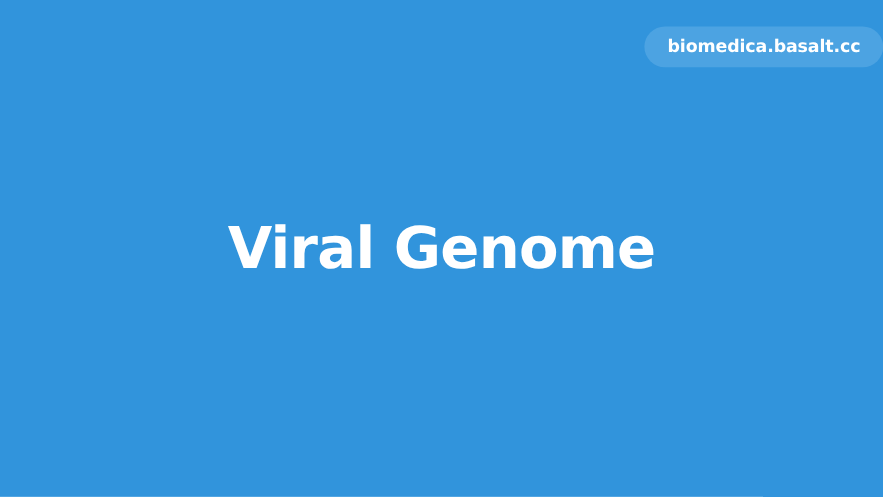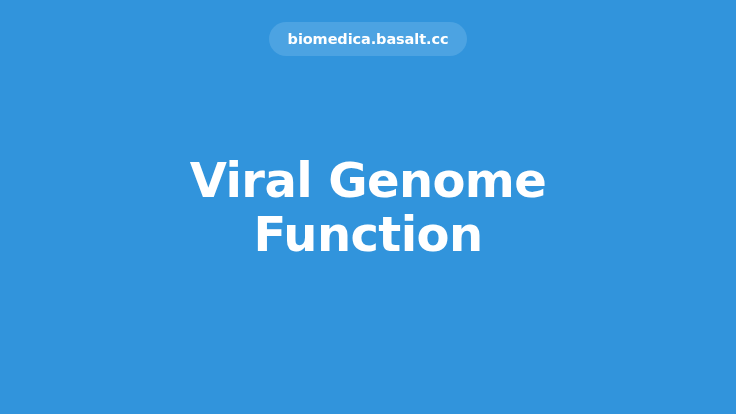--- a/index.html
+++ b/index.html
@@ -21,21 +21,21 @@
     display: flex;
     flex-direction: column;
     align-items: center;
   }
   #badge-row {
     position: absolute;
     top: 22px;
     left: 0;
     right: 0;
     display: flex;
-    justify-content: center;
+    justify-content: flex-end;
   }
   #site-badge {
     display: inline-flex;
     align-items: center;
     justify-content: center;
     height: 34px;
     padding: 0 19px;
     border-radius: 17px;
     background: #4ca3e2;
     color: #ffffff;
@@ -78,17 +78,16 @@
 
 <div id="slide">
 
   <div id="badge-row">
     <div id="site-badge">biomedica.basalt.cc</div>
   </div>
 
   <div id="title-block">
     <h1 id="deck-title">
       <span class="tline">Viral Genome</span>
-      <span class="tline">Function</span>
     </h1>
   </div>
 
 </div>
 
 </body></html>

